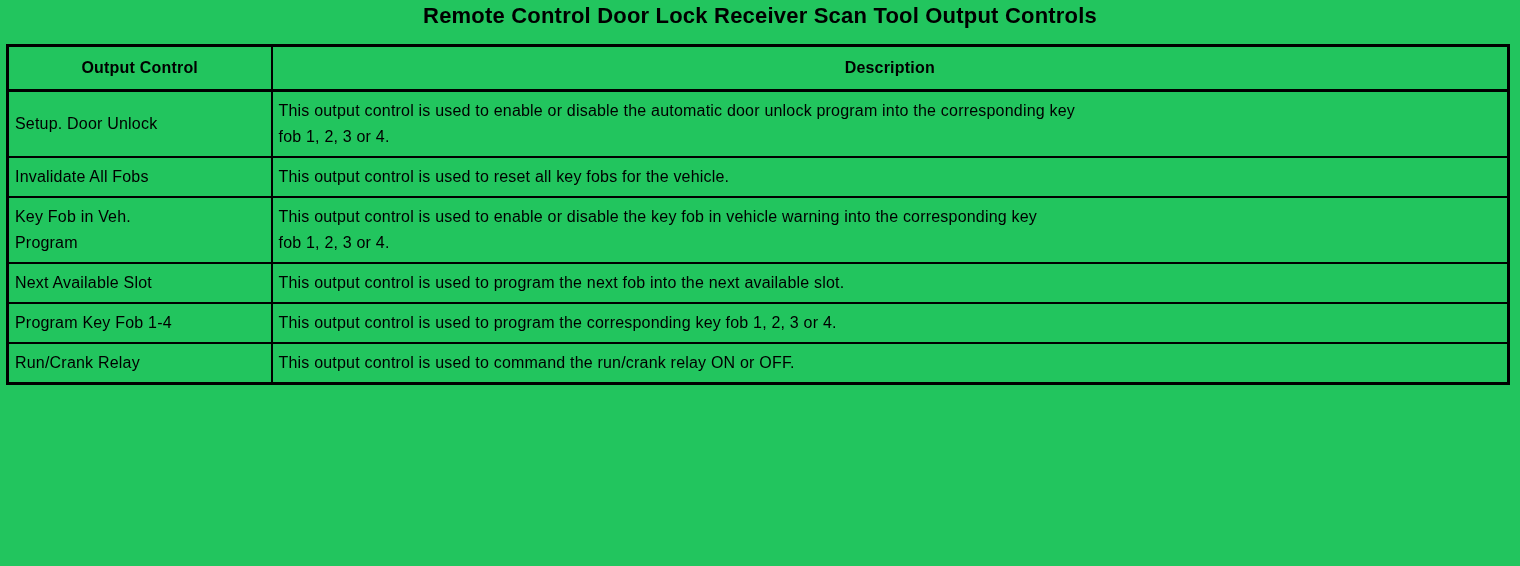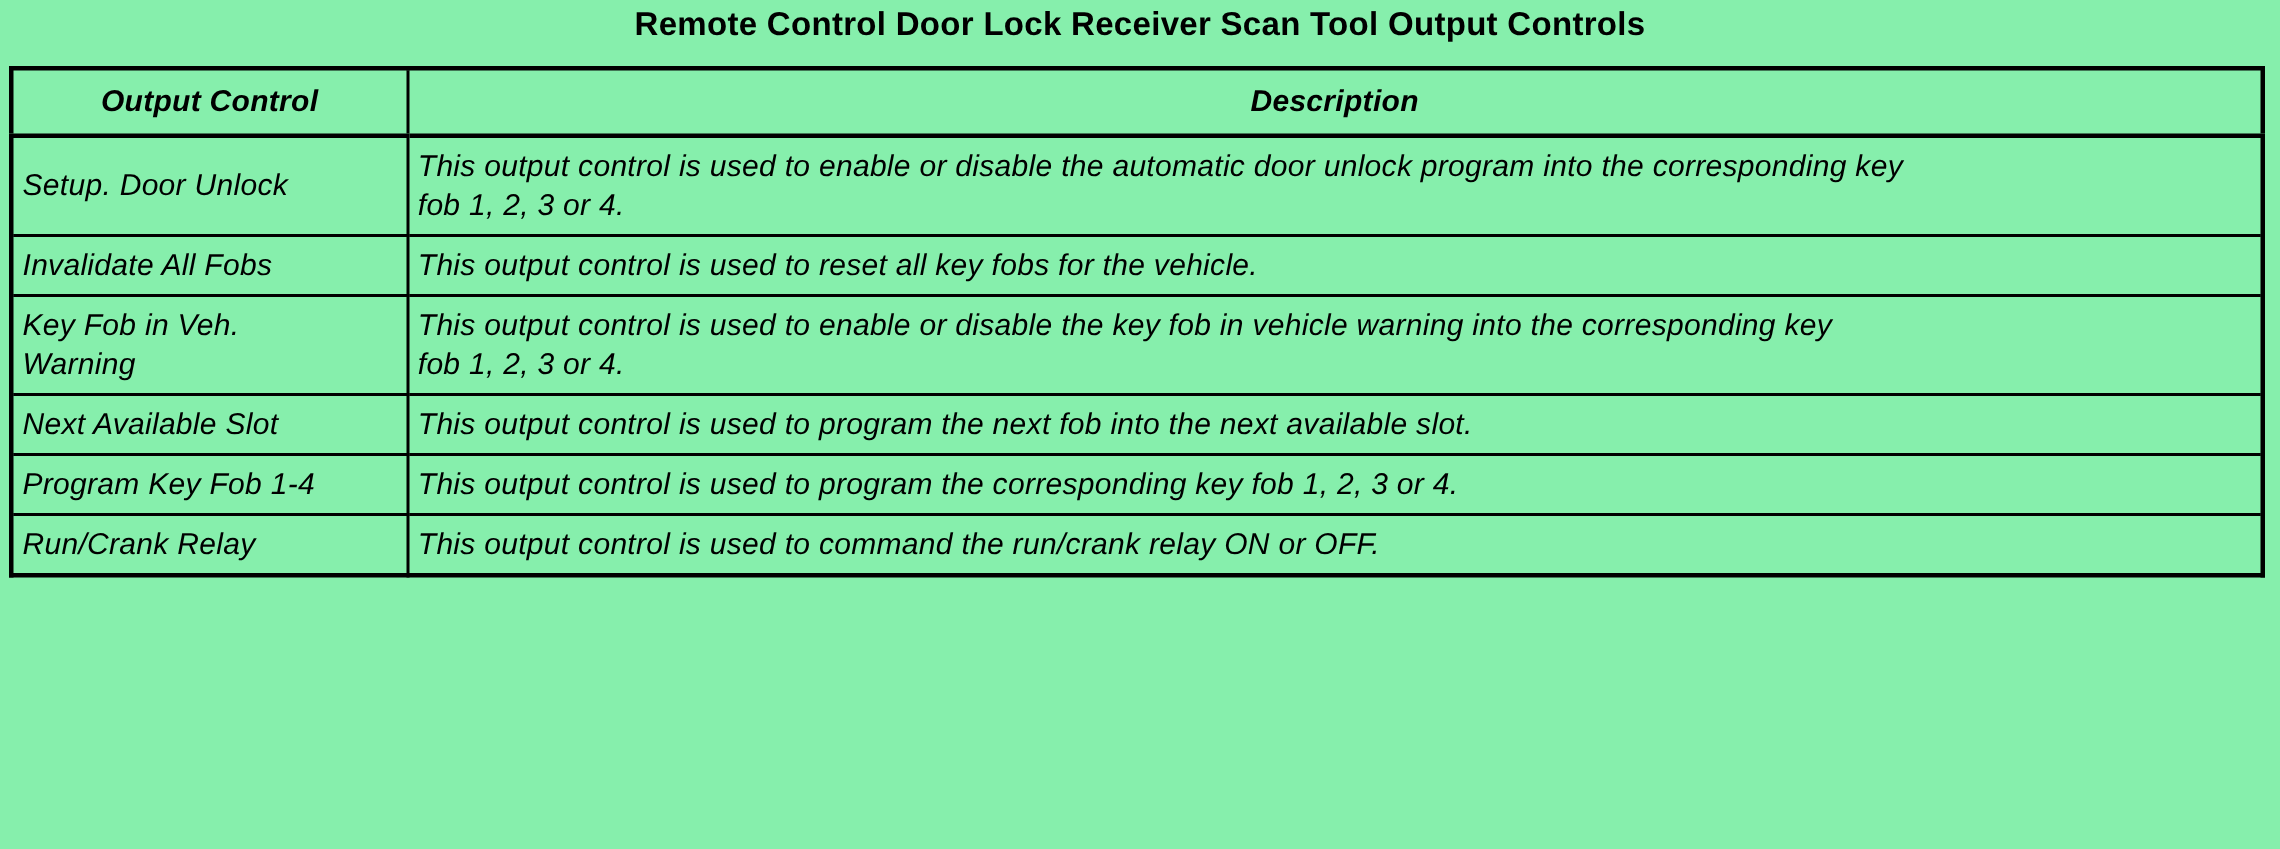--- a/index.html
+++ b/index.html
@@ -7,21 +7,21 @@
     padding: 0;
     background: #ffffff;
     width: 1520px;
     height: 566px;
     font-family: "Liberation Sans", sans-serif;
     color: #000000;
   }
   .page {
     width: 1520px;
     height: 566px;
-    background: #86efac;
+    background: #22c55e;
     overflow: hidden;
   }
   .title {
     text-align: center;
     font-weight: bold;
     font-size: 22px;
     line-height: 26px;
     padding-top: 3px;
     letter-spacing: 0.2px;
   }
@@ -29,27 +29,26 @@
     border-collapse: collapse;
     table-layout: fixed;
     width: 1504px;
     margin: 15px 0 0 6px;
     border: 3px solid #000000;
   }
   table.controls col.c-control { width: 264px; }
   table.controls th, table.controls td {
     border: 2px solid #000000;
     vertical-align: middle;
-    font-size: 20px;
+    font-size: 16px;
     line-height: 26px;
     letter-spacing: 0.2px;
     padding: 6px 6px;
     white-space: pre-line;
     overflow: hidden;
-    font-style: italic;
   }
   table.controls thead th {
     font-weight: bold;
     text-align: center;
     border-bottom: 3px solid #000000;
     padding: 8px 6px;
   }
   td.cell-control { padding-left: 8px; }
   td.cell-description { padding-left: 10px; }
 </style>
@@ -76,21 +75,21 @@
         <td class="cell-control">Setup. Door Unlock</td>
         <td class="cell-description">This output control is used to enable or disable the automatic door unlock program into the corresponding key
 fob 1, 2, 3 or 4.</td>
       </tr>
       <tr>
         <td class="cell-control">Invalidate All Fobs</td>
         <td class="cell-description">This output control is used to reset all key fobs for the vehicle.</td>
       </tr>
       <tr>
         <td class="cell-control">Key Fob in Veh.
-Warning</td>
+Program</td>
         <td class="cell-description">This output control is used to enable or disable the key fob in vehicle warning into the corresponding key
 fob 1, 2, 3 or 4.</td>
       </tr>
       <tr>
         <td class="cell-control">Next Available Slot</td>
         <td class="cell-description">This output control is used to program the next fob into the next available slot.</td>
       </tr>
       <tr>
         <td class="cell-control">Program Key Fob 1-4</td>
         <td class="cell-description">This output control is used to program the corresponding key fob 1, 2, 3 or 4.</td>

